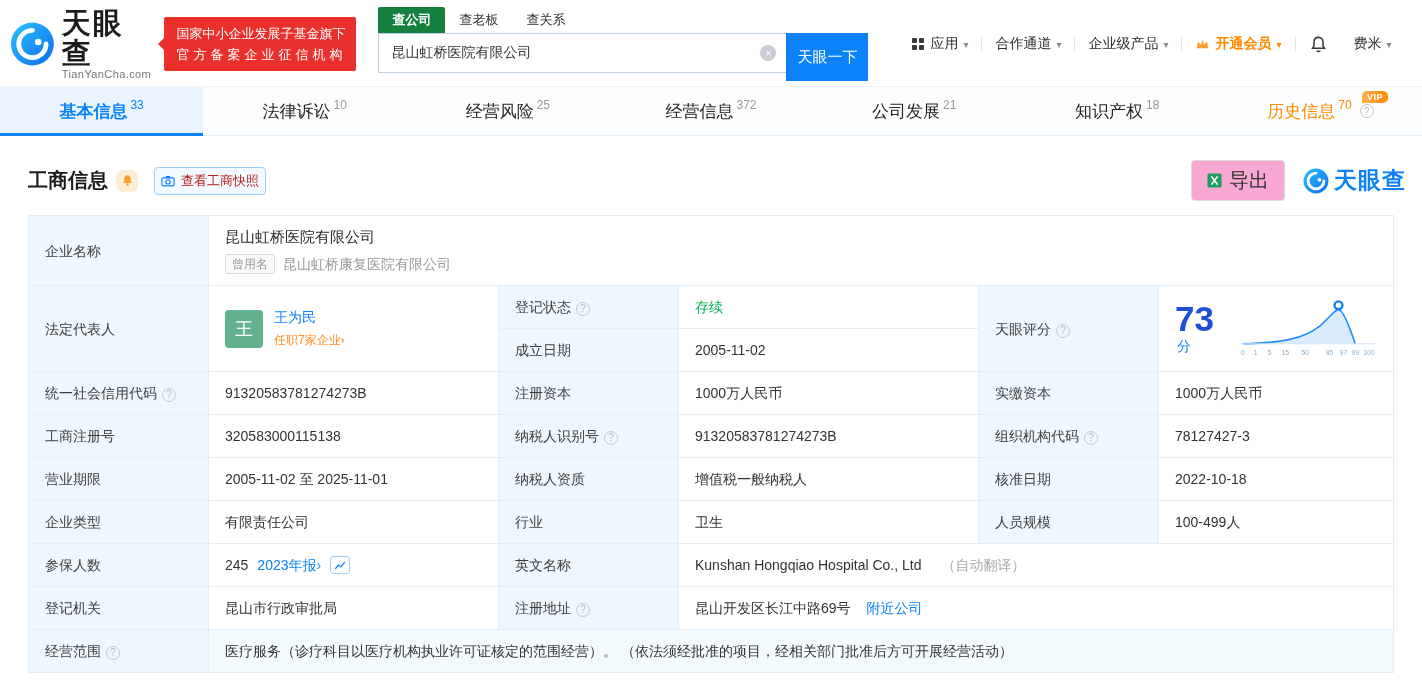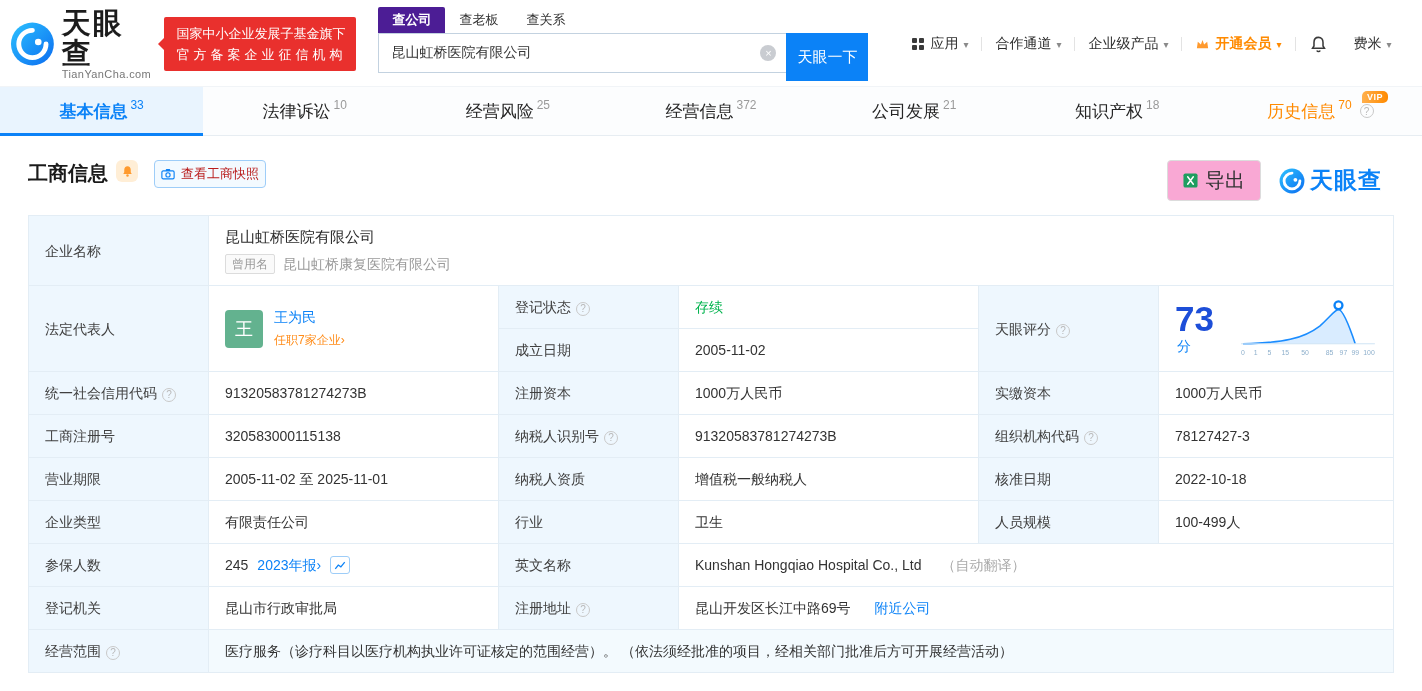--- a/index.html
+++ b/index.html
@@ -12,21 +12,21 @@
   .logo { display:flex; align-items:center; gap:7px; cursor:pointer; }
   .logo-cn { font-size:29px; font-weight:bold; color:#1c1c1c; letter-spacing:2px; line-height:1.05; }
   .logo-en { font-size:11px; color:#777; letter-spacing:.4px; }
   .gov-badge { position:relative; background:#e9302d; color:#fff; font-size:13px; padding:6px 10px 6px 12px; line-height:1.65; border-radius:2px; white-space:nowrap; }
   .gov-badge::before { content:""; position:absolute; left:-6px; top:50%; margin-top:-6px; border:6px solid transparent; border-right-color:#e9302d; border-left:0; }
   .gov-line2 { letter-spacing:4px;text-align:center; }
 
   .search-area { margin-left:10px; }
   .search-tabs { display:flex; font-size:13px; width:508px; }
   .search-tab { padding:4px 14px; color:#333; cursor:pointer; }
-  .search-tab.active { background:#4c1d95; color:#fff; border-radius:2px 2px 0 0; font-weight:bold; }
+  .search-tab.active { background:#15803d; color:#fff; border-radius:2px 2px 0 0; font-weight:bold; }
   .search-row { display:flex; }
   .search-input-wrap { position:relative; }
   .search-input { width:408px; height:40px; border:1px solid #c3d2e0; border-right:none; padding:0 34px 0 12px; font-size:14px; color:#333; outline:none; font-family:inherit; }
   .clear-icon { position:absolute; right:10px; top:12px; width:16px; height:16px; background:#c9ccd1; border-radius:50%; color:#fff; font-size:11px; line-height:16px; text-align:center; cursor:pointer; }
   .search-btn { width:82px; height:48px; background:#0b82f7; border:none; color:#fff; font-size:15px; cursor:pointer; font-family:inherit; }
 
   .top-menu { margin-left:auto; display:flex; align-items:center; font-size:14px; color:#2c2c2c; }
   .menu-item { display:flex; align-items:center; gap:5px; padding:0 13px; cursor:pointer; white-space:nowrap; }
   .menu-sep { width:1px; height:14px; background:#e3e3e3; }
   .caret { font-size:10px; color:#8a8a8a; }
@@ -41,21 +41,21 @@
   .nav-tab.active::after { content:""; position:absolute; left:0; right:0; bottom:-1px; height:3px; background:#0b82f7; }
   .nav-tab.active .count { color:#0b82f7; font-weight:normal; }
   .nav-tab.history { color:#ff8a00; }
   .nav-tab.history .count { color:#ff8a00; }
   .vip-badge { position:absolute; top:4px; right:34px; background:linear-gradient(90deg,#ffb04d,#ff8a00); color:#fff; font-size:9px; font-weight:bold; padding:1px 5px; border-radius:5px 5px 5px 0; letter-spacing:.5px; }
 
   
   .q { display:inline-flex; width:14px; height:14px; border:1px solid #c9c9c9; border-radius:50%; color:#b9b9b9; font-size:10px; align-items:center; justify-content:center; margin-left:5px; flex:none; cursor:pointer; }
 
   
-  .section-head { display:flex; align-items:flex-start; margin:24px 40px 14px 28px; }
+  .section-head { display:flex; align-items:center; margin:24px 16px 14px 28px; }
   .section-title { font-size:20px; font-weight:bold; color:#1a1a1a; }
   .bell-badge { width:22px; height:22px; background:#ffeed6; border-radius:6px; margin-left:8px; display:flex; align-items:center; justify-content:center; cursor:pointer; }
   .snapshot-btn { margin-left:16px; display:inline-flex; align-items:center; gap:6px; border:1px solid #9ecdf8; color:#b91c1c; background:#f3faff; font-size:13px; padding:4px 6px; border-radius:4px; cursor:pointer; font-family:inherit; }
   .head-right { margin-left:auto; display:flex; align-items:center; gap:18px; }
   .export-btn { display:inline-flex; align-items:center; gap:7px; border:1px solid #dcdcdc; background:#f9a8d4; padding:6px 15px; border-radius:4px; font-size:20px; color:#333; cursor:pointer; font-family:inherit; }
   .watermark { display:flex; align-items:center; gap:5px; color:#0b82f7; font-weight:bold; font-size:23px; letter-spacing:1px; }
 
   
   .info-table { width:1366px; margin:0 28px; border-collapse:collapse; font-size:14px; table-layout:fixed; }
   .info-table td { border:1px solid #e3edf5; padding:11px 16px; vertical-align:middle; line-height:20px; word-break:break-all; }
@@ -409,21 +409,21 @@
   <tr>
     <td class="lbl">
       <span>登记机关</span>
     </td>
     <td class="val">昆山市行政审批局</td>
     <td class="lbl">
       <span>注册地址</span><span class="q">?</span>
     </td>
     <td class="val" colspan="3">
       <span>昆山开发区长江中路69号</span>
-      <a class="blue-link" style="margin-left:20px">附近公司</a>
+      <a class="blue-link" style="margin-left:12px">附近公司</a>
     </td>
   </tr>
 
   <tr class="scope-row">
     <td class="lbl">
       <span>经营范围</span><span class="q">?</span>
     </td>
     <td class="val" colspan="5">医疗服务（诊疗科目以医疗机构执业许可证核定的范围经营）。 （依法须经批准的项目，经相关部门批准后方可开展经营活动）</td>
   </tr>
 </tbody>

